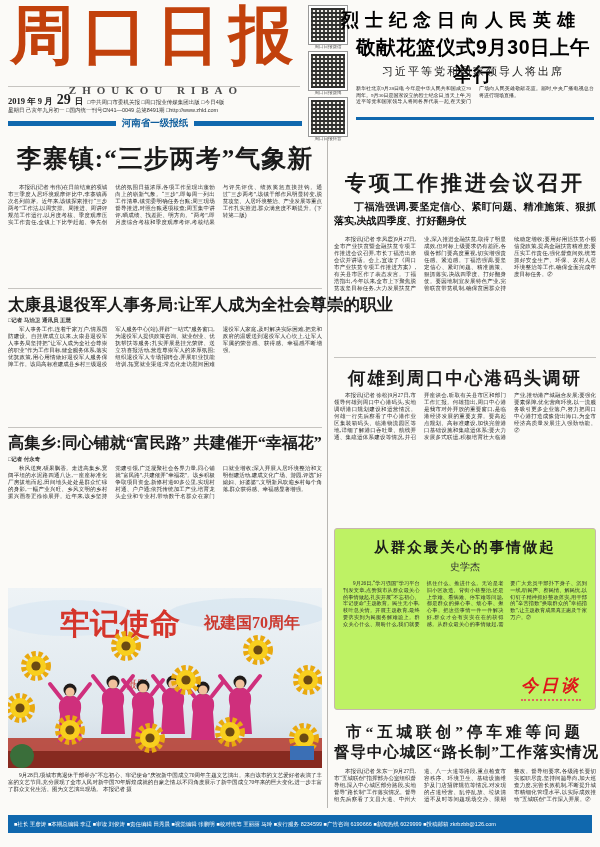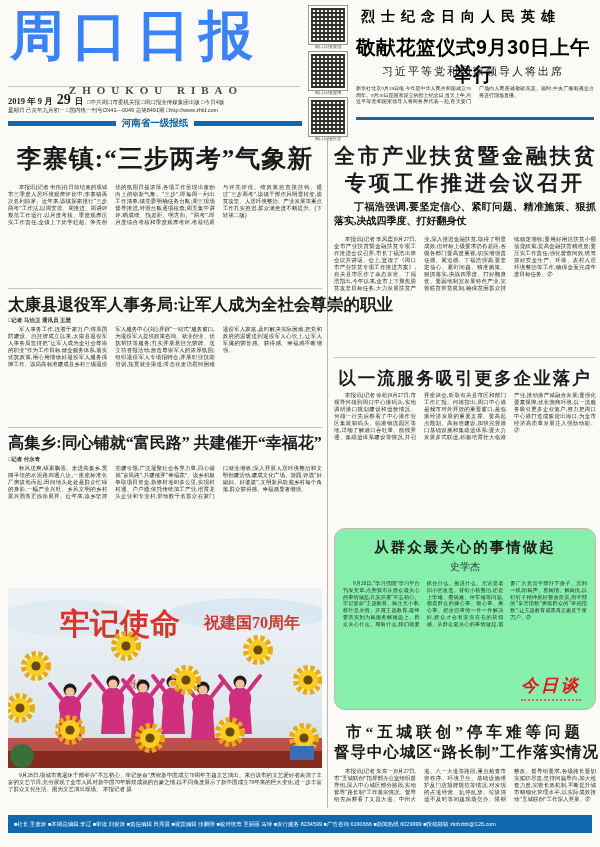--- a/index.html
+++ b/index.html
@@ -1,20 +1,20 @@
 <!DOCTYPE html>
 <html><head>
 <meta charset="utf-8">
 <style>
   html,body{margin:0;padding:0;background:#e8e6e1;}
   #page{position:relative;width:600px;height:847px;margin:0 auto;background:#fbfaf7;
         font-family:"Liberation Serif","DejaVu Serif",serif;color:#1a1a1a;overflow:hidden;}
   .abs{position:absolute;}
   
-  .mast-title{font-size:54px;font-weight:900;color:#3b82f6;letter-spacing:9px;line-height:62px;
+  .mast-title{font-size:64px;font-weight:900;color:#c2410c;letter-spacing:9px;line-height:62px;
               text-align:left;font-family:"DejaVu Serif","Liberation Serif",serif;}
   .mast-pinyin{font-size:11px;font-weight:700;letter-spacing:6px;color:#4b4b4b;text-align:center;}
   .qr{width:34px;height:34px;border:2px solid #fff;outline:1px solid #999;background:
       repeating-linear-gradient(0deg,#30302e 0 2px,transparent 2px 4px),
       repeating-linear-gradient(90deg,#454540 0 2px,#f2efe9 2px 4px);}
   .qr-label{width:38px;font-size:4.5px;color:#555;text-align:center;font-family:"Liberation Sans",sans-serif;}
   .lead-t{font-family:"Liberation Sans","DejaVu Sans",sans-serif;font-weight:900;color:#000;text-align:center;}
   .lead-sub{font-size:11px;letter-spacing:2px;text-align:center;color:#222;font-family:Liberation Mono, monospace;}
   .thinline{height:1px;background:#c6c4c0;}
   .blueline{background:#1068ae;}
@@ -25,21 +25,21 @@
   .region-row .bar{flex:1;height:5px;background:#1068ae;}
   .region-label{font-size:9.5px;font-weight:700;color:#0e5d9c;margin:0 6px;white-space:nowrap;}
   .brief{font-size:5px;line-height:6.6px;color:#222;text-align:justify;column-count:2;column-gap:8px;overflow:hidden;}
   
   .h-serif{font-weight:800;text-align:center;white-space:nowrap;}
   .body-txt{font-size:5.5px;line-height:7px;color:#2b2b2b;text-align:justify;
             column-count:3;column-gap:8px;overflow:hidden;text-indent:11px;}
   .byline{font-size:5.5px;color:#333;font-weight:700;font-family:"Liberation Sans",sans-serif;}
   .subtitle-kai{font-size:10px;line-height:14px;color:#111;text-align:justify;text-indent:20px;font-weight:700;}
   .vline{width:1px;background:#b8b6b2;}
-  .opbox{border:1px solid #c7b6ae;border-radius:11px;background:#86efac;}
+  .opbox{border:1px solid #c7b6ae;border-radius:3px;background:#bef264;}
   .op-body{font-size:5.2px;line-height:6.8px;color:#2b2b2b;text-align:justify;
            column-count:3;column-gap:7px;overflow:hidden;text-indent:10px;}
   .op-logo{font-size:17px;font-weight:900;font-style:italic;letter-spacing:3px;color:#e0161c;
            border-bottom:2px dotted #e0665f;padding-bottom:2px;font-family:"Liberation Sans",sans-serif;}
   .footer-bar{background:#1068ae;color:#fff;font-size:5.5px;line-height:18px;white-space:nowrap;
               overflow:hidden;padding:0 6px;font-family:"Liberation Sans",sans-serif;}
   .caption{font-size:5.5px;line-height:7.2px;color:#2b2b2b;text-align:justify;text-indent:11px;}
 </style>
 </head>
 <body>
@@ -51,21 +51,21 @@
 
   <div class="abs" style="left:309px;top:6px;">
     <div class="qr"></div>
     <div class="qr-label">周口日报微信</div>
     <div class="qr" style="margin-top:3px;"></div>
     <div class="qr-label">周口日报微博</div>
     <div class="qr" style="margin-top:3px;"></div>
     <div class="qr-label">周口日报抖音</div>
   </div>
 
-  <div class="abs lead-t" style="left:340px;top:8px;width:242px;font-size:14px;letter-spacing:6px;">烈士纪念日向人民英雄</div>
+  <div class="abs lead-t" style="left:340px;top:8px;width:242px;font-size:18px;letter-spacing:6px;">烈士纪念日向人民英雄</div>
   <div class="abs lead-t" style="left:352px;top:34px;width:242px;font-size:19.5px;letter-spacing:0.5px;">敬献花篮仪式9月30日上午举行</div>
   <div class="abs lead-sub" style="left:352px;top:64px;width:242px;">习近平等党和国家领导人将出席</div>
 
   <div class="abs thinline" style="left:8px;top:86px;width:292px;"></div>
 
   <div class="abs" style="left:8px;top:90px;width:294px;">
     <div style="height:15px;white-space:nowrap;">
       <span class="date-pre">2019 年 9 月</span>
       <span class="date-day">29</span>
       <span class="date-pre">日</span>
@@ -143,28 +143,27 @@
       <use href="#sf" x="62" y="142"></use>
       <use href="#sf" x="142" y="150"></use>
       <use href="#sf" x="222" y="144"></use>
       <use href="#sf" x="296" y="150"></use>
       <circle cx="14" cy="168" r="12" fill="#3a6e3a"></circle>
       <rect x="282" y="158" width="24" height="14" fill="#3b6fb5"></rect>
     </svg>
   </div>
   <div class="abs caption" style="left:8px;top:772px;width:314px;height:36px;overflow:hidden;">9月28日,项城市离退休干部举办“不忘初心、牢记使命”庆祝新中国成立70周年主题文艺演出。来自该市的文艺爱好者表演了丰富的文艺节目,充分展现了全市人民对新中国70年辉煌成就的自豪之情,以不同角度展示了新中国成立70年来的巨大变化,进一步丰富了群众文化生活。图为文艺演出现场。 本报记者 摄</div>
 
-  <div class="abs h-serif" style="left:334px;top:142px;width:262px;font-size:21px;letter-spacing:3px;">全市产业扶贫暨金融扶贫</div>
   <div class="abs h-serif" style="left:334px;top:169px;width:262px;font-size:21px;letter-spacing:3px;">专项工作推进会议召开</div>
   <div class="abs subtitle-kai" style="left:334px;top:200px;width:262px;height:30px;overflow:hidden;">丁福浩强调,要坚定信心、紧盯问题、精准施策、狠抓落实,决战四季度、打好翻身仗</div>
   <div class="abs body-txt" style="left:334px;top:236px;width:262px;height:116px;">本报讯(记者 李凤霞)9月27日,全市产业扶贫暨金融扶贫专项工作推进会议召开,市长丁福浩出席会议并讲话。会上,宣读了《周口市产业扶贫专项工作推进方案》,有关县市区作了表态发言。丁福浩指出,今年以来,全市上下聚焦脱贫攻坚目标任务,大力发展扶贫产业,深入推进金融扶贫,取得了明显成效,但对标上级要求仍有差距,各级各部门要高度重视,切实增强责任感、紧迫感。丁福浩强调,要坚定信心、紧盯问题、精准施策、狠抓落实,决战四季度、打好翻身仗。要因地制宜发展特色产业,完善联贫带贫机制,确保贫困群众持续稳定增收;要用好用活扶贫小额信贷政策,提高金融扶贫精准度;要压实工作责任,强化督查问效,统筹抓好安全生产、环保、农村人居环境整治等工作,确保全面完成年度目标任务。②</div>
 
   <div class="abs thinline" style="left:334px;top:357px;width:262px;"></div>
 
-  <div class="abs h-serif" style="left:334px;top:366px;width:262px;font-size:17.5px;letter-spacing:2px;font-weight:700;">以一流服务吸引更多企业落户</div>
+  <div class="abs h-serif" style="left:334px;top:366px;width:262px;font-size:17.5px;letter-spacing:2px;font-weight:700;">何雄到周口中心港码头调研</div>
   <div class="abs body-txt" style="left:334px;top:392px;width:262px;height:130px;">本报讯(记者 徐松)9月27日,市领导何雄到周口中心港码头,实地调研港口规划建设和运营情况。何雄一行先后察看了中心港作业区集装箱码头、临港物流园区等地,详细了解港口吞吐量、航线开通、集疏运体系建设等情况,并召开座谈会,听取有关县市区和部门工作汇报。何雄指出,周口中心港是我市对外开放的重要窗口,是临港经济发展的重要支撑。要高起点规划、高标准建设,加快完善港口基础设施和集疏运体系;要大力发展多式联运,积极培育壮大临港产业,推动港产城融合发展;要强化要素保障,优化营商环境,以一流服务吸引更多企业落户,努力把周口中心港打造成豫货出海口,为全市经济高质量发展注入强劲动能。②</div>
 
   <div class="abs opbox" style="left:334px;top:528px;width:260px;height:180px;">
     <div class="h-serif" style="margin-top:9px;font-size:14.5px;letter-spacing:2px;">从群众最关心的事情做起</div>
     <div style="text-align:center;font-size:10px;color:#333;margin-top:3px;">史学杰</div>
     <div class="op-body" style="margin:6px 8px 0 8px;height:112px;">9月26日,“学习强国”学习平台刊发文章,点赞我市从群众最关心的事情做起,扎实开展“不忘初心、牢记使命”主题教育。民生无小事,枝叶总关情。开展主题教育,最终要落实到为民服务解难题上。群众关心什么、期盼什么,我们就要抓住什么、推进什么。无论是老旧小区改造、背街小巷整治,还是上学难、看病难、停车难等问题,都是群众的操心事、烦心事、揪心事。把这些事情一件一件解决好,群众才会有实实在在的获得感。从群众最关心的事情做起,需要广大党员干部扑下身子、沉到一线,听民声、察民情、解民忧,以钉钉子精神抓好整改落实,用干部的“辛苦指数”换取群众的“幸福指数”,让主题教育成果真正惠及千家万户。②</div>
     <div class="abs op-logo" style="right:14px;bottom:8px;">今日谈</div>
   </div>
 
   <div class="abs h-serif" style="left:334px;top:722px;width:262px;font-size:15.5px;letter-spacing:4px;">市“五城联创”停车难等问题</div>

